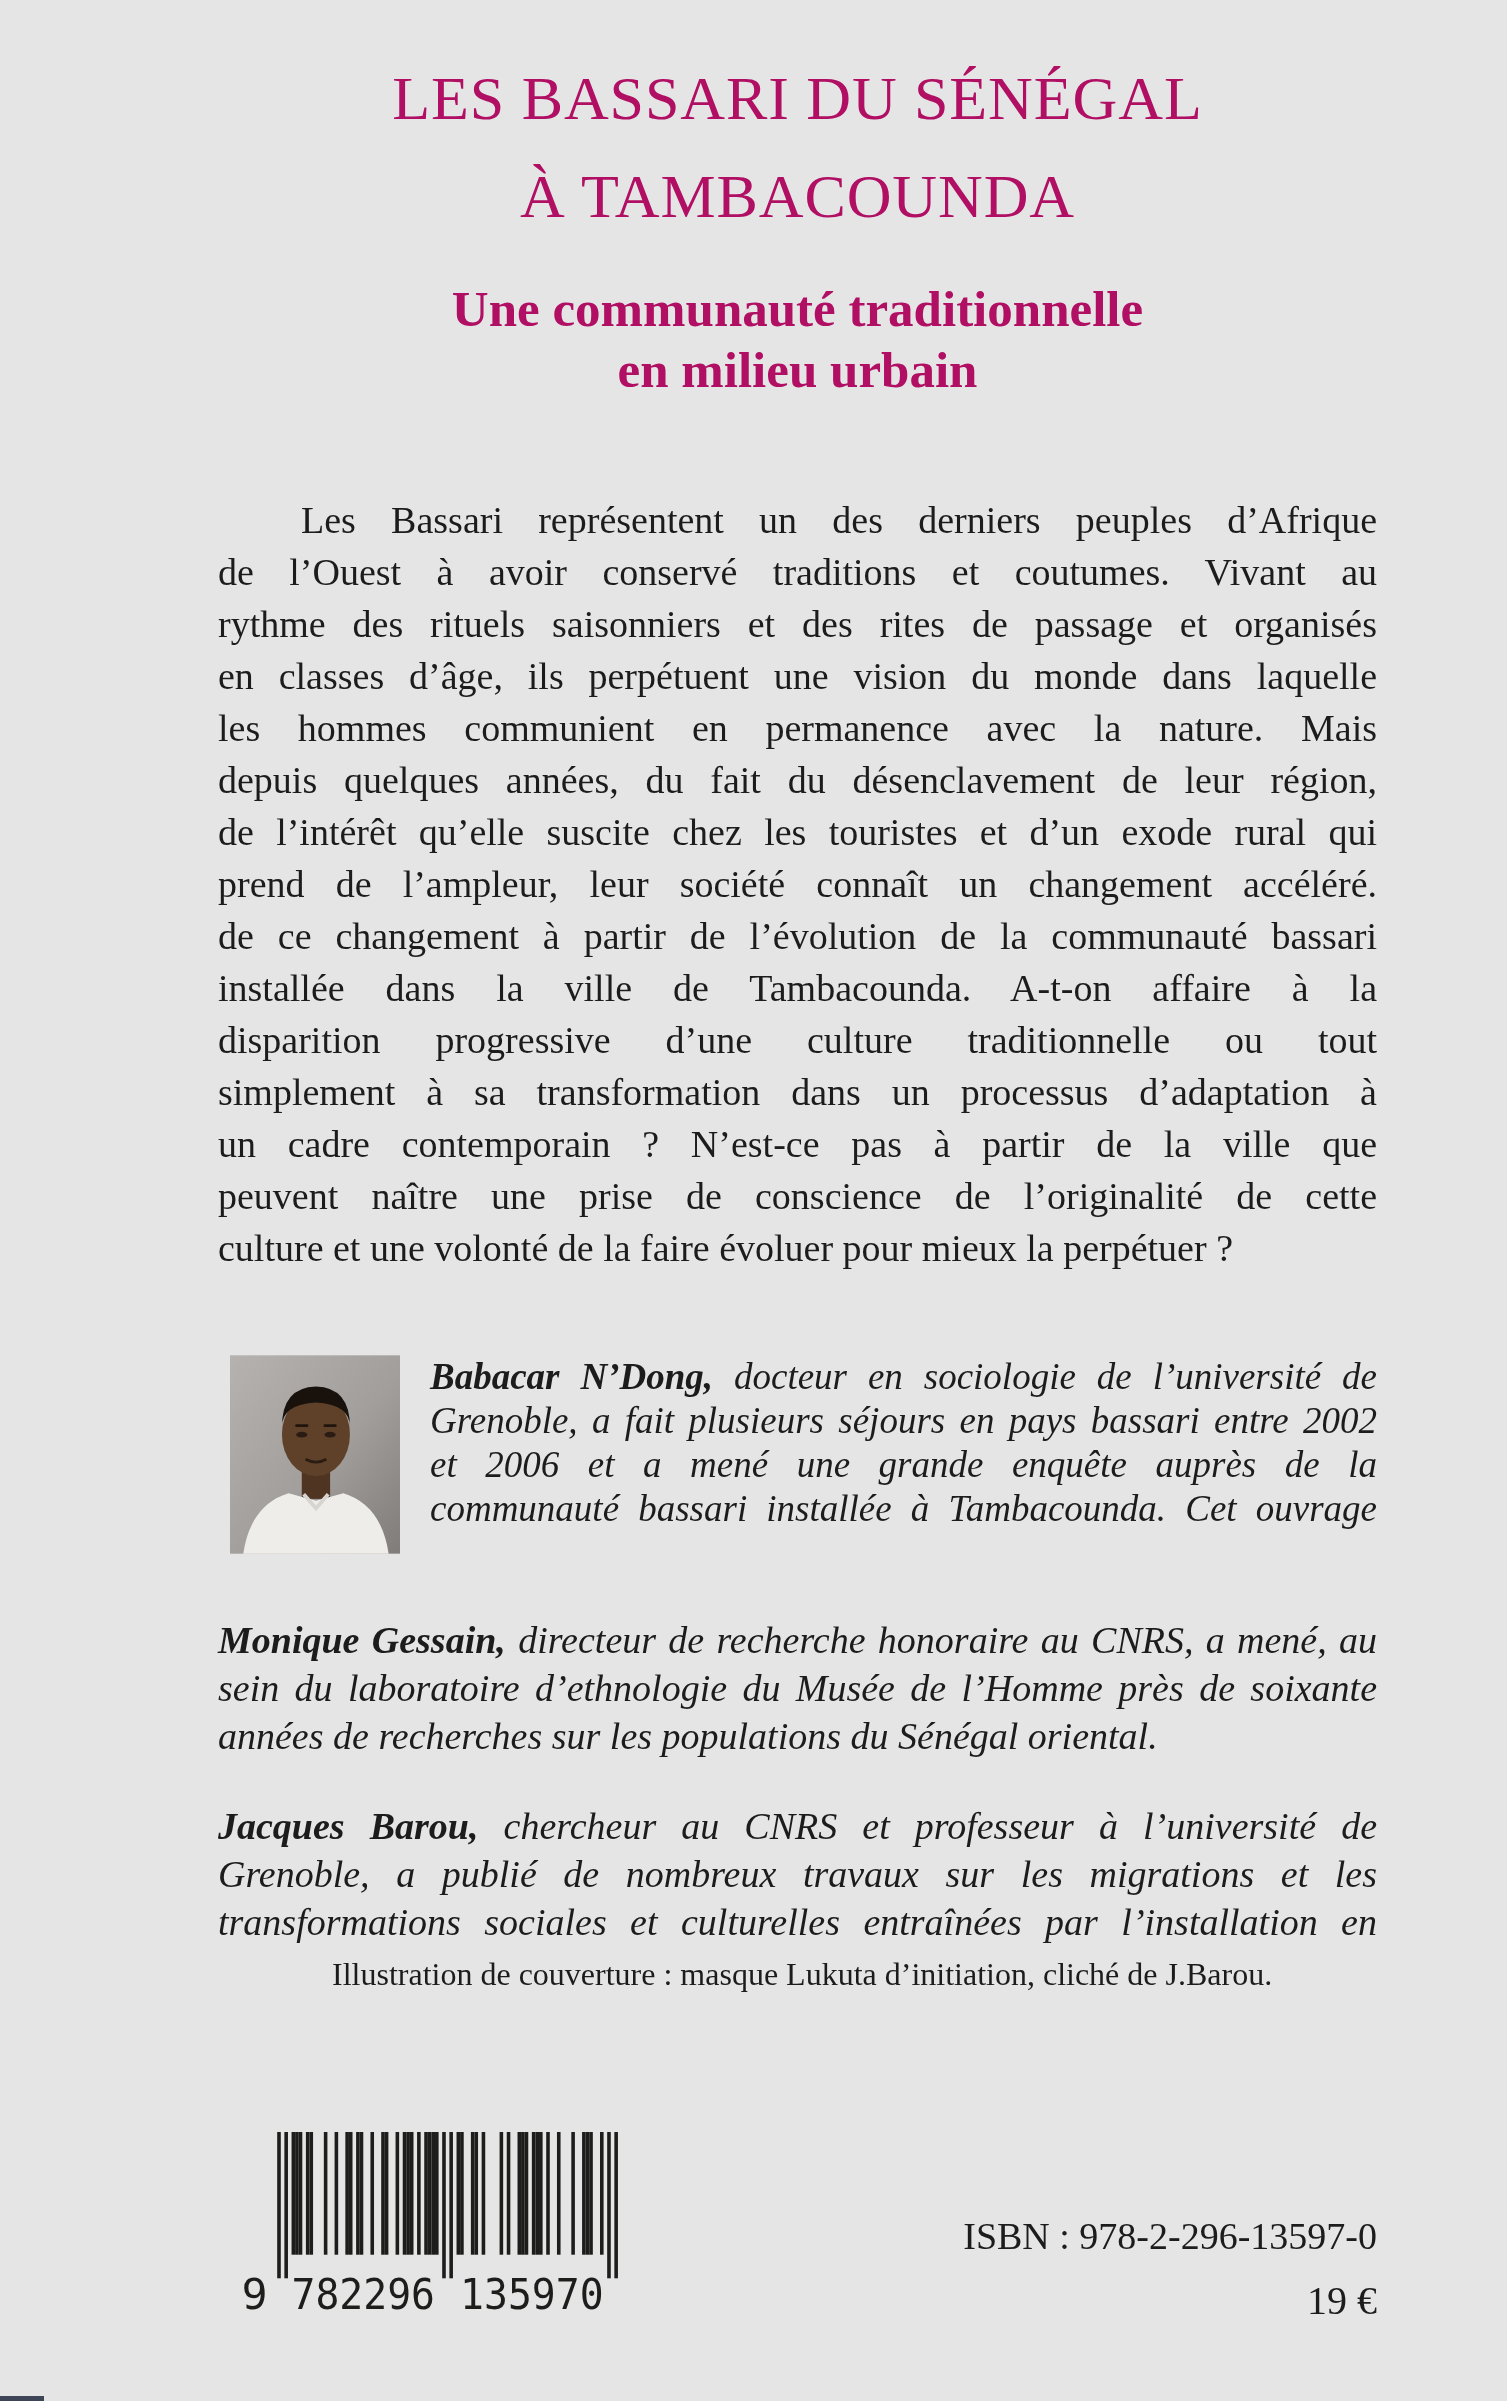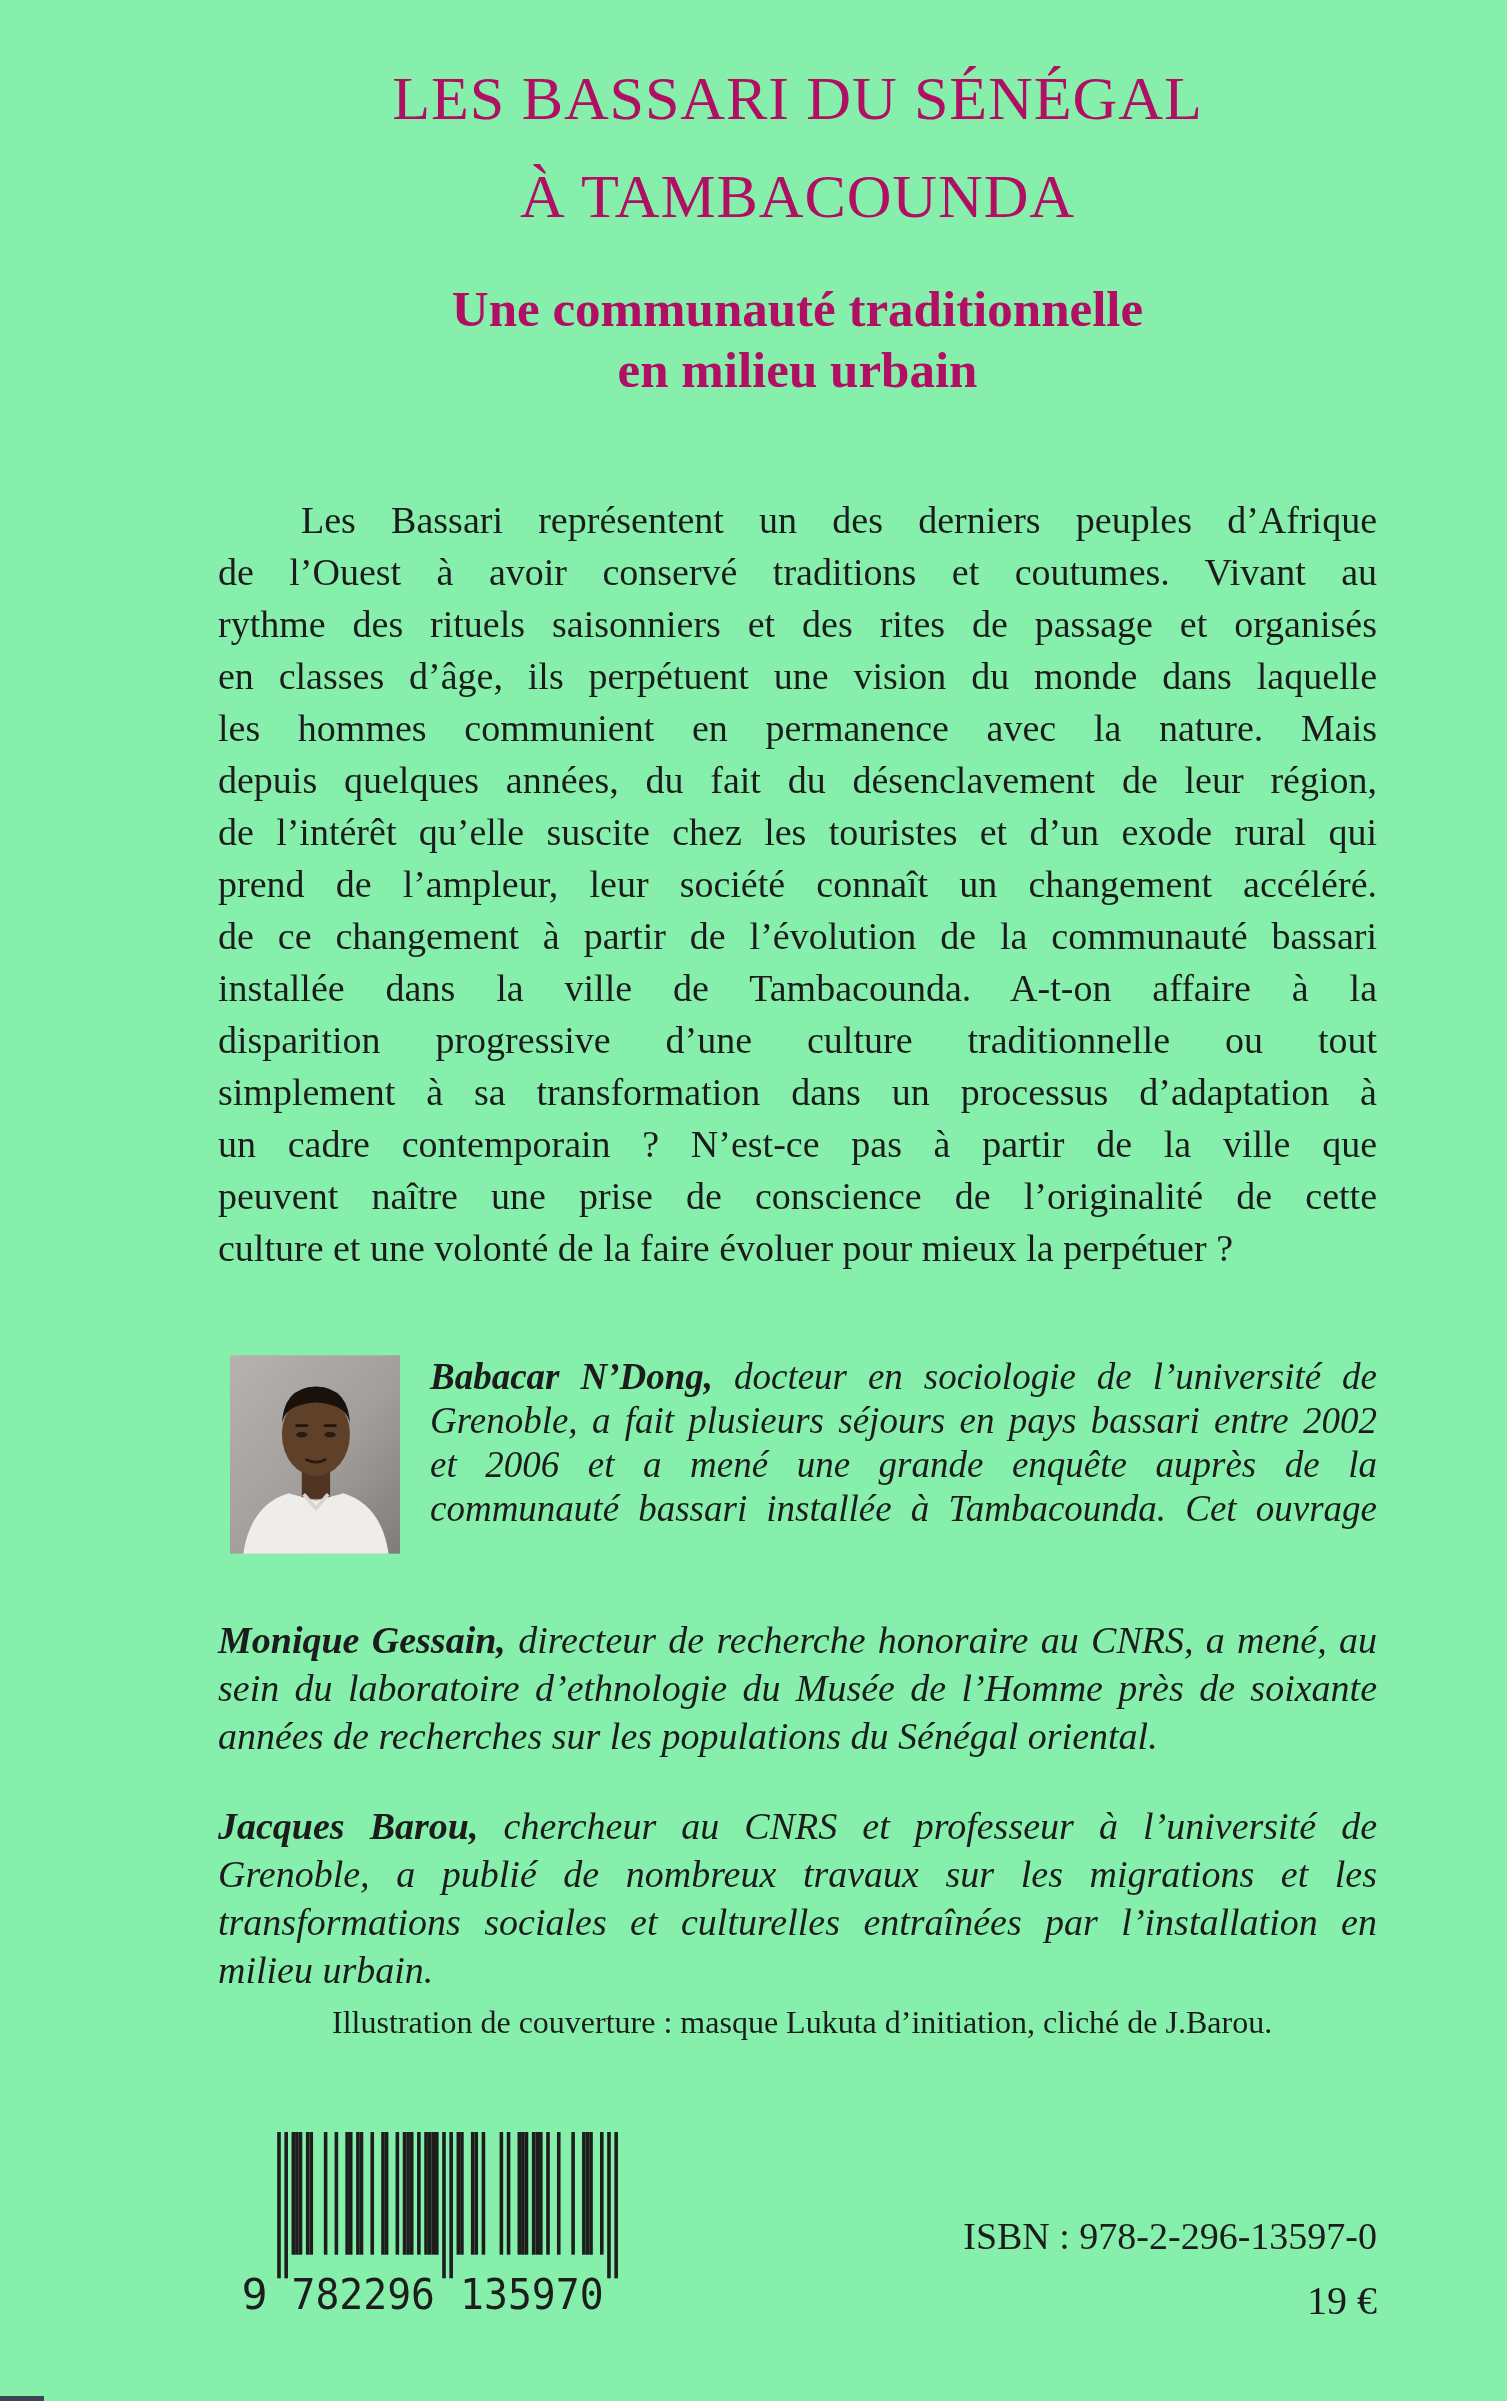--- a/index.html
+++ b/index.html
@@ -1,17 +1,17 @@
 <!DOCTYPE html>
 <html lang="fr" style="font-size:15px"><head>
 <meta charset="utf-8">
 <style>
   html,body{margin:0;padding:0;background:#ffffff;}
   .page{
-    position:relative;width:1508px;height:2402px;background:#86efac;
+    position:relative;width:1508px;height:2402px;background:#e5e5e5;
     font-family:"Liberation Serif","DejaVu Serif",serif;color:var(--text,#1c1c1c);
     overflow:hidden;margin:0 auto;
   }
   .content{padding:49px 131px 0 218px;}
   .title{
     margin:0;text-align:center;color:var(--accent,#b00f63);
     font-size:62px;line-height:98px;font-weight:normal;letter-spacing:0.9px;
   }
   .title .tl{display:block;}
   .subtitle{
@@ -112,21 +112,20 @@
     <div class="bio bio-full bio-2">
         <div class="tline"><b>Monique Gessain,</b><span> directeur de recherche honoraire au CNRS, a mené, au</span></div>
         <div class="tline"><span>sein du laboratoire d’ethnologie du Musée de l’Homme près de soixante</span></div>
         <div class="tline tlast"><span>années de recherches sur les populations du Sénégal oriental.</span></div>
       </div>
 
     <div class="bio bio-full bio-3">
         <div class="tline"><b>Jacques Barou,</b><span> chercheur au CNRS et professeur à l’université de</span></div>
         <div class="tline"><span>Grenoble, a publié de nombreux travaux sur les migrations et les</span></div>
         <div class="tline"><span>transformations sociales et culturelles entraînées par l’installation en</span></div>
-        <div class="tline tlast"><span>milieu urbain.</span></div>
       </div>
 
     <div class="credit">Illustration de couverture : masque Lukuta d’initiation, cliché de J.Barou.</div>
 
   </div>
 
   <div class="barcode">
     <svg id="barcode-svg" viewBox="0 0 430 196" width="407" height="185">
         <rect x="60.00" y="0" width="3.80" height="155" fill="#1d1d1b"></rect>
         <rect x="67.60" y="0" width="3.80" height="155" fill="#1d1d1b"></rect>

